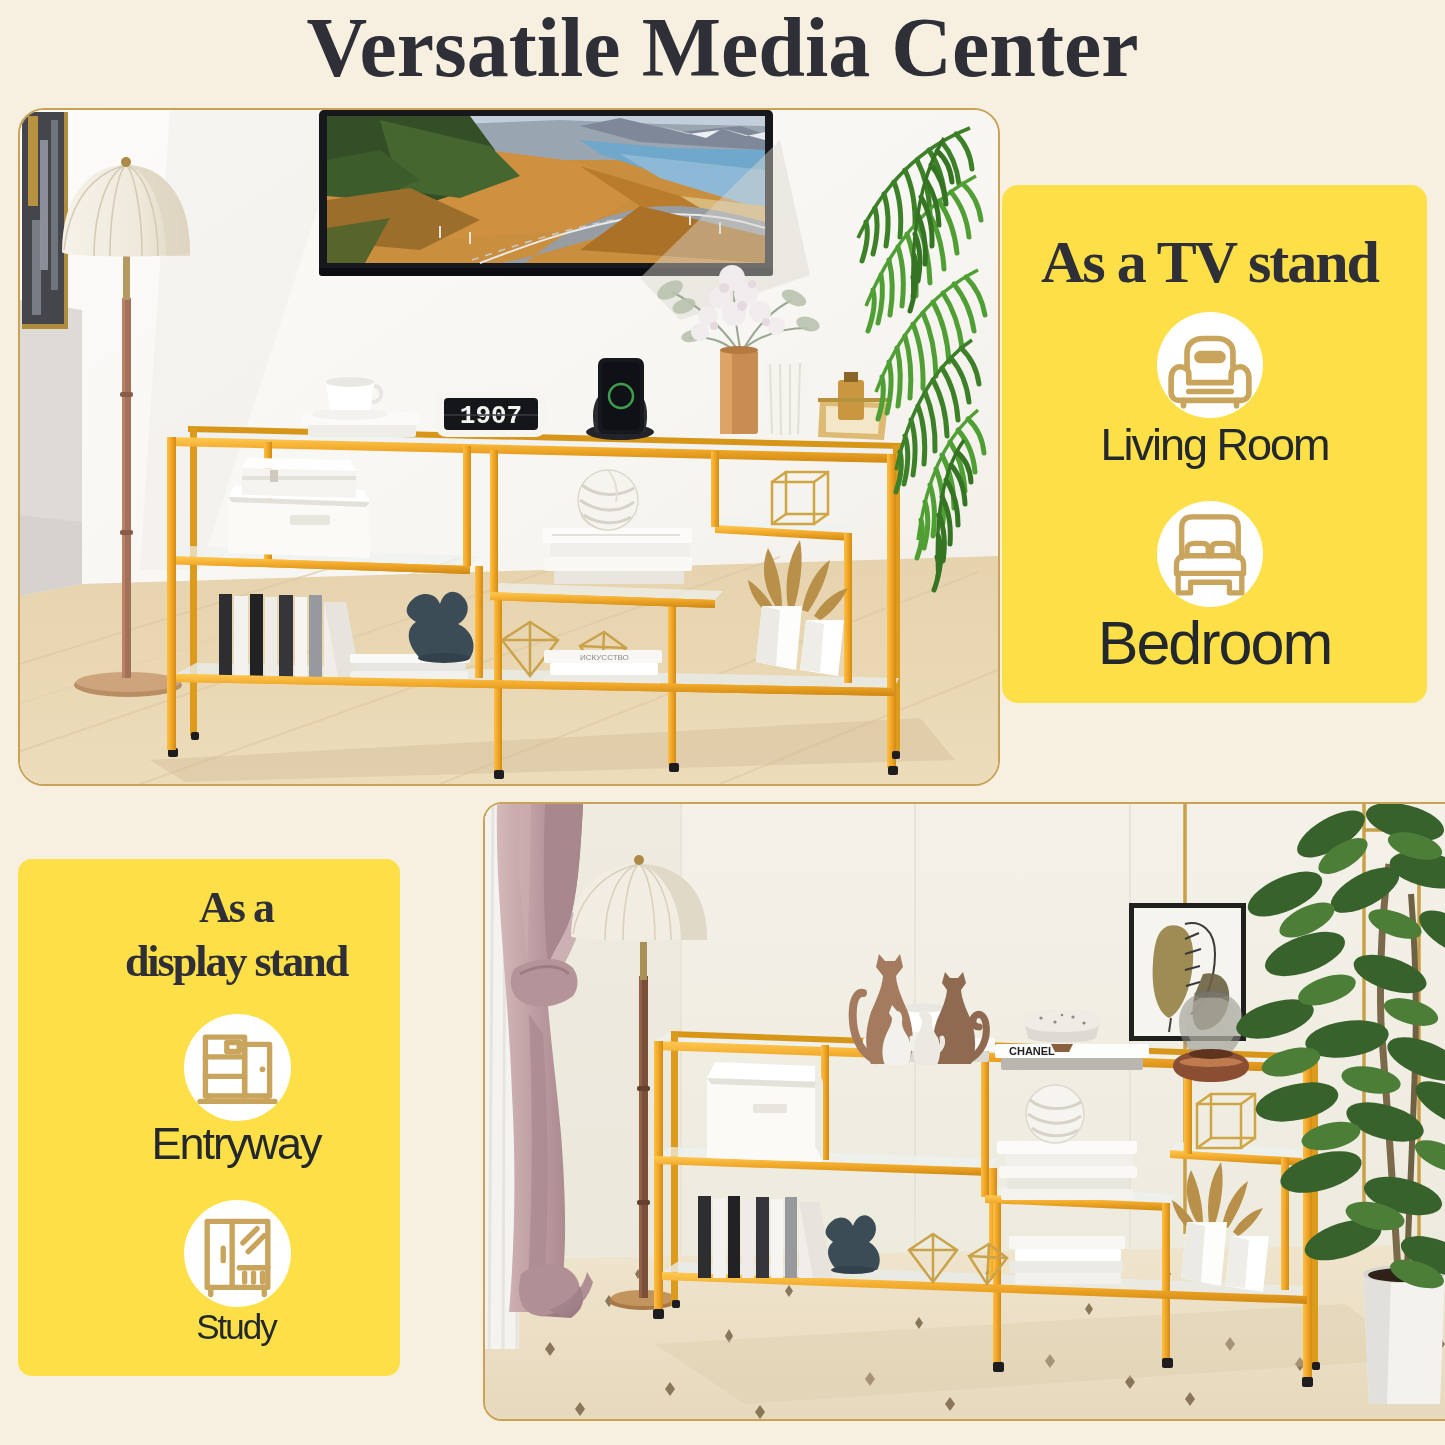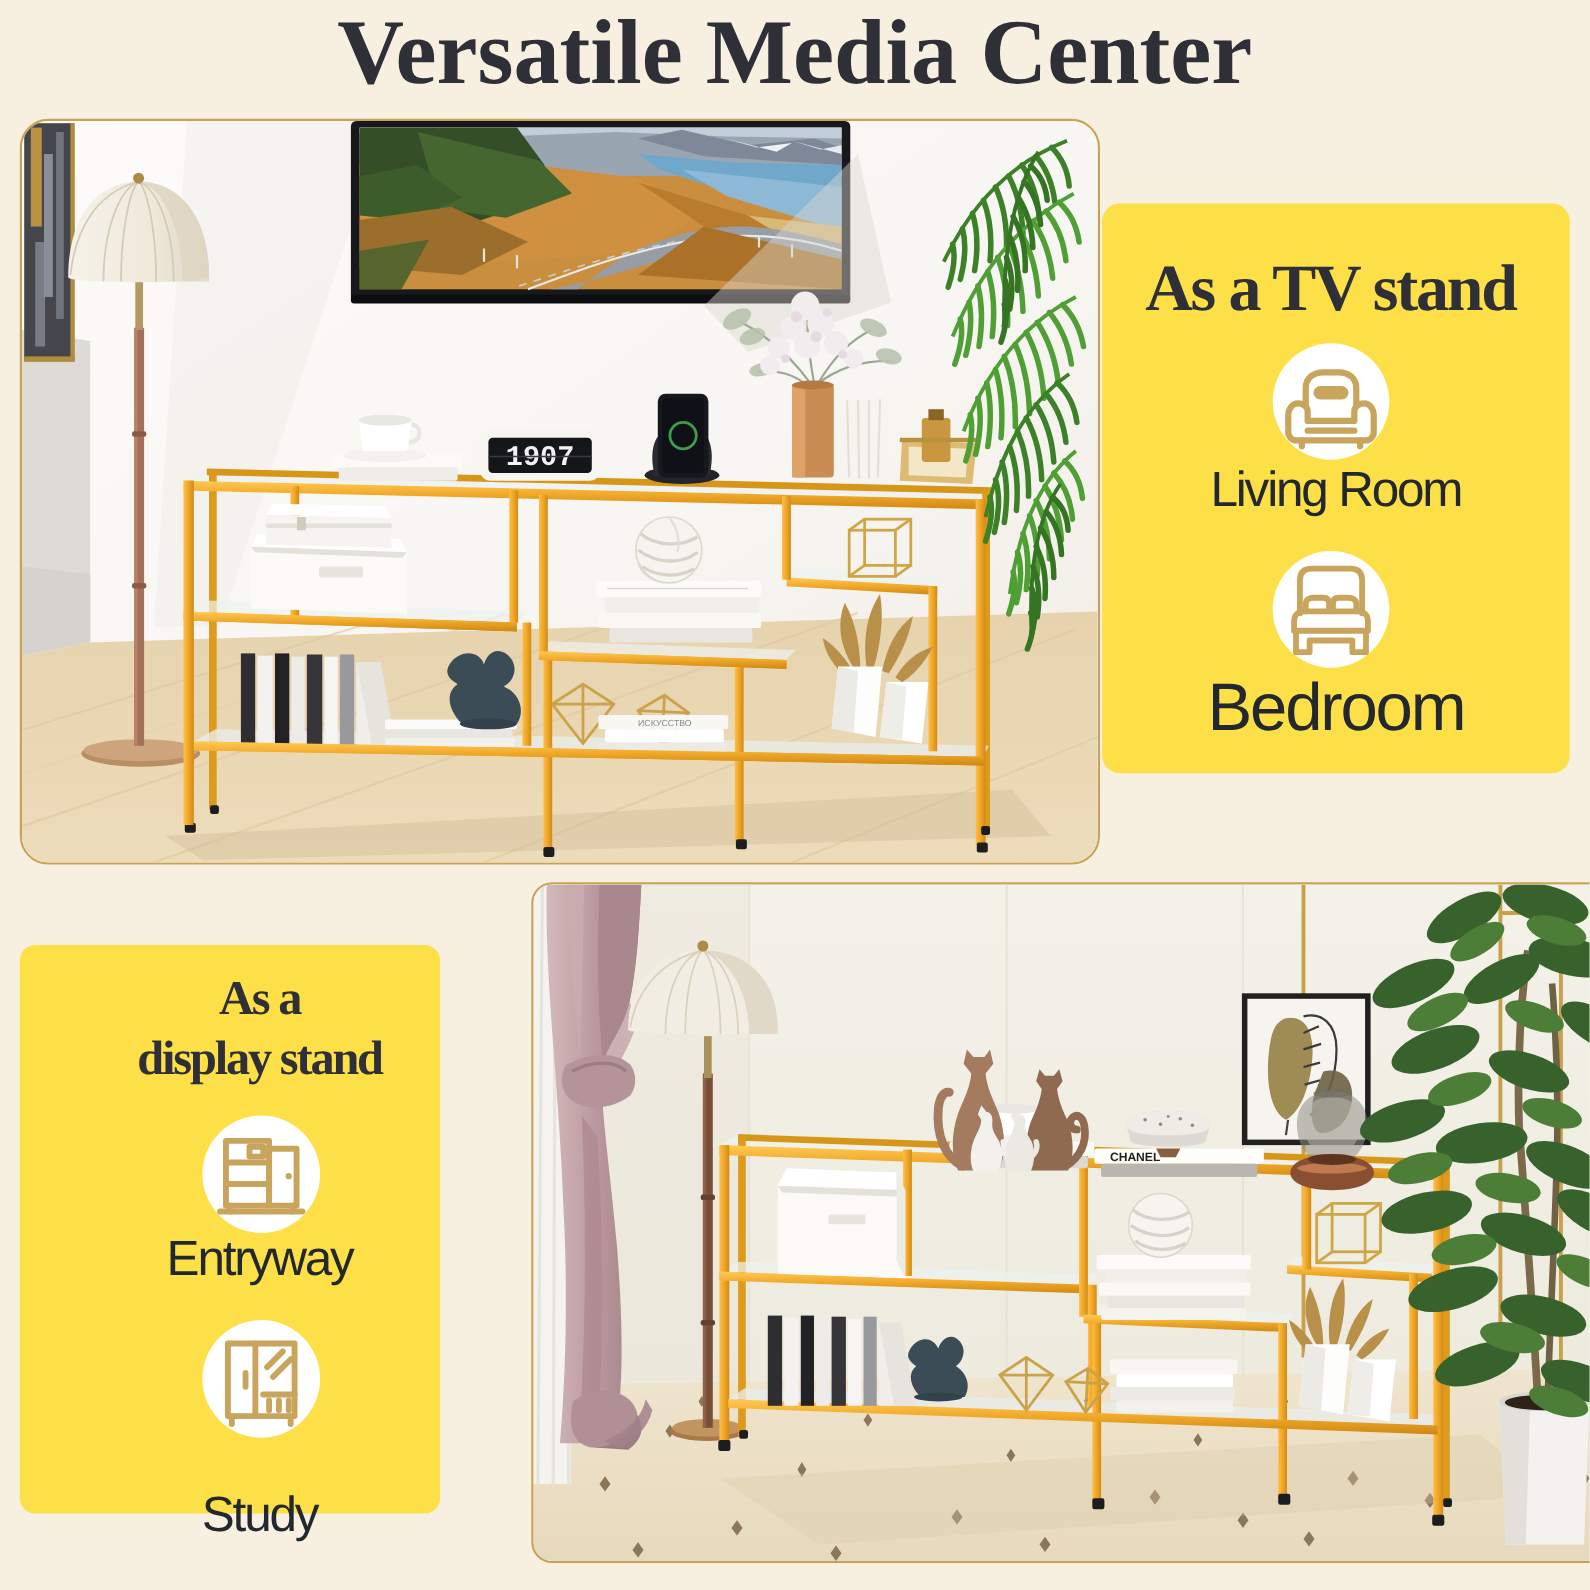--- a/index.html
+++ b/index.html
@@ -475,21 +475,21 @@
       <rect x="13" y="12" width="34" height="37"></rect>
       <line x1="27" y1="12" x2="27" y2="49"></line>
       <path d="M22,27 L22,34"></path>
       <path d="M33,24 L41,16 M36,29 L45,20"></path>
       <path d="M31,38 L47,38"></path>
       <path d="M34,41 L34,46 M39,41 L39,46 M44,41 L44,46"></path>
       <path d="M15,49 L15,53 M45,49 L45,53"></path>
     </svg>
   </div>
 
-  <div class="lbl" style="top:448px;left:27px;font-size:45px;letter-spacing:-2px;margin-top:44px;">Study</div>
+  <div class="lbl" style="top:448px;left:27px;font-size:35px;letter-spacing:-2px;">Study</div>
 </div>
 
 <div class="photo" id="photo2" style="left:447px;top:802px;width:978px;height:615px;border-radius:19px;margin-left:36px;">
 <svg width="978" height="615" viewBox="0 0 978 615">
 <defs>
   <linearGradient id="wallB" x1="0" y1="0" x2="0" y2="1">
     <stop offset="0" stop-color="#f4f1e9"></stop>
           <stop offset="1" stop-color="#edeade"></stop>
   </linearGradient>
   <linearGradient id="carpetB" x1="0" y1="0" x2="0" y2="1">

